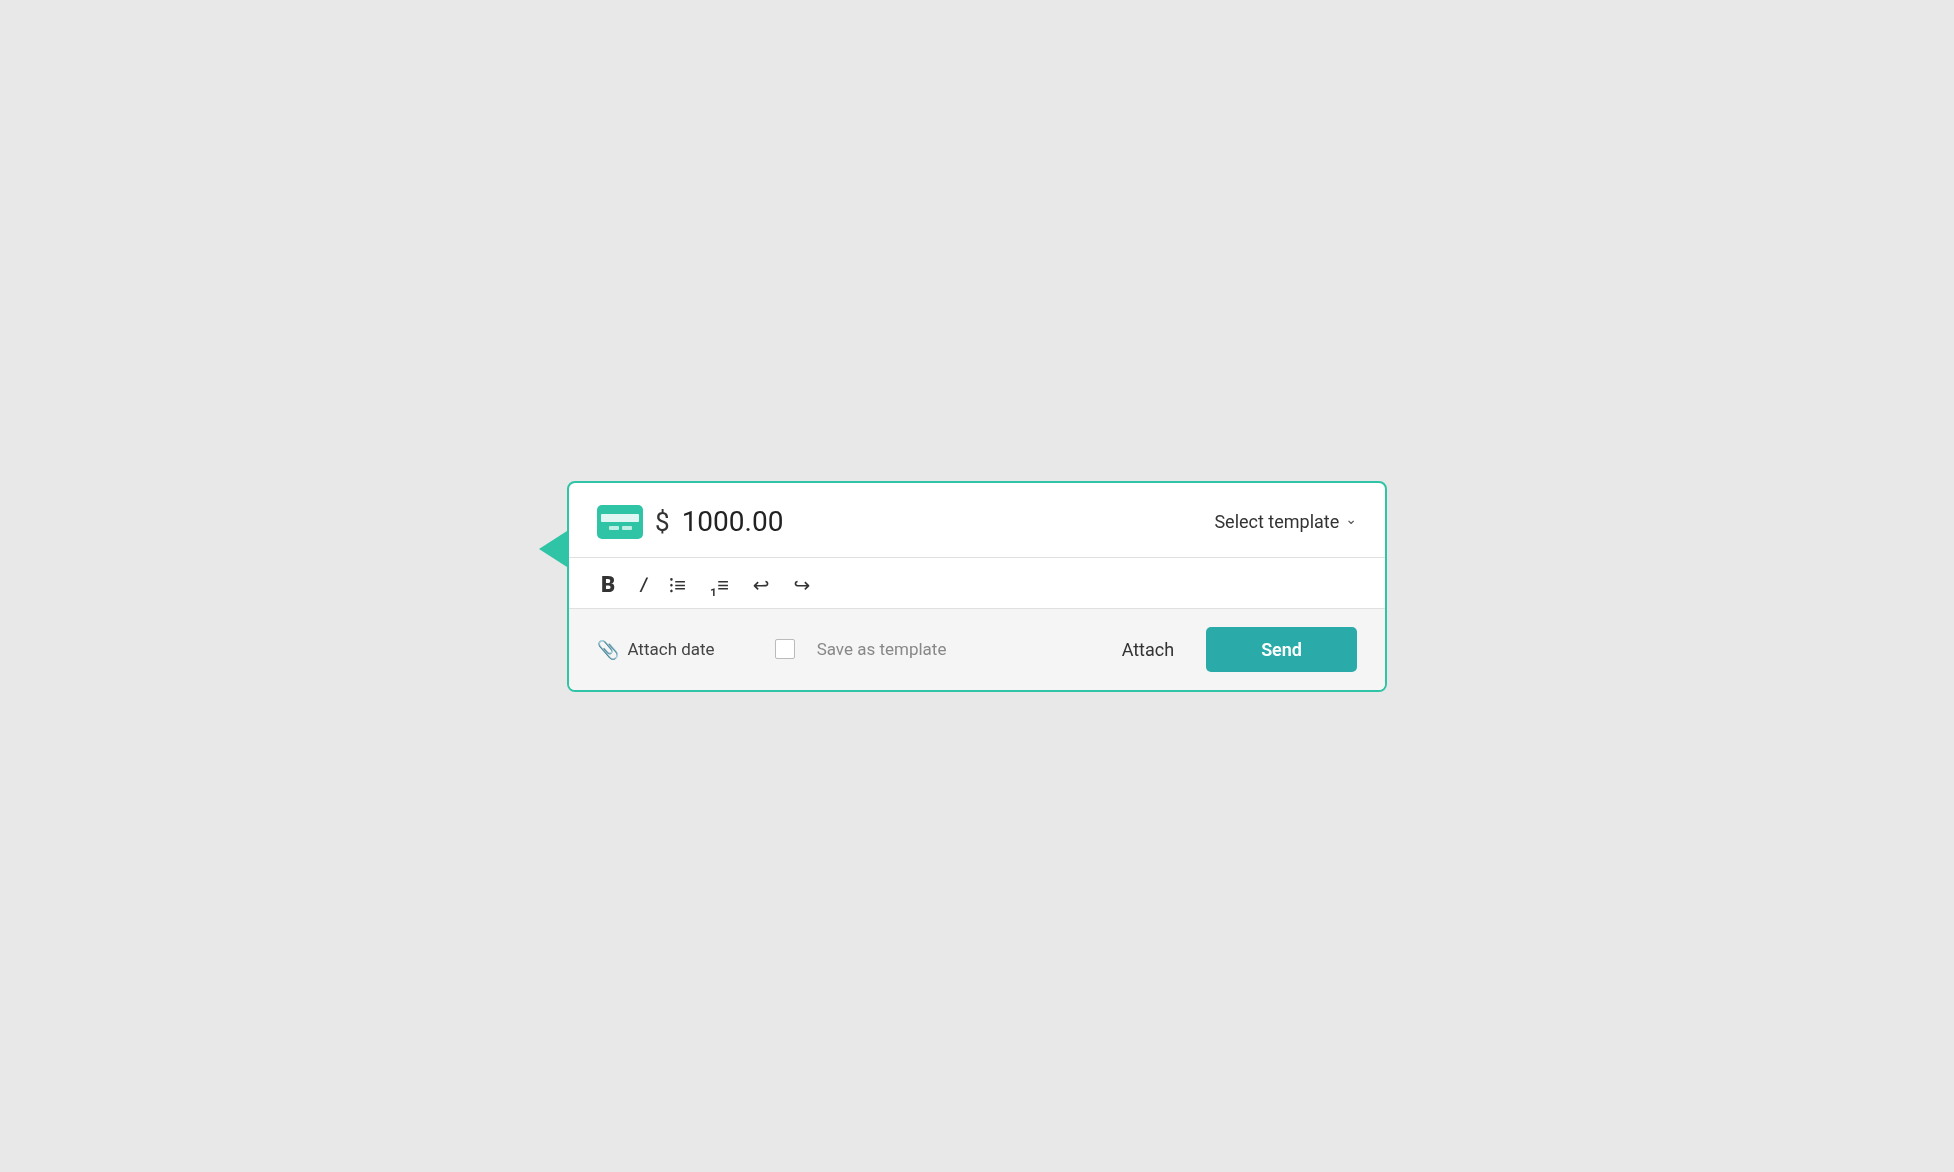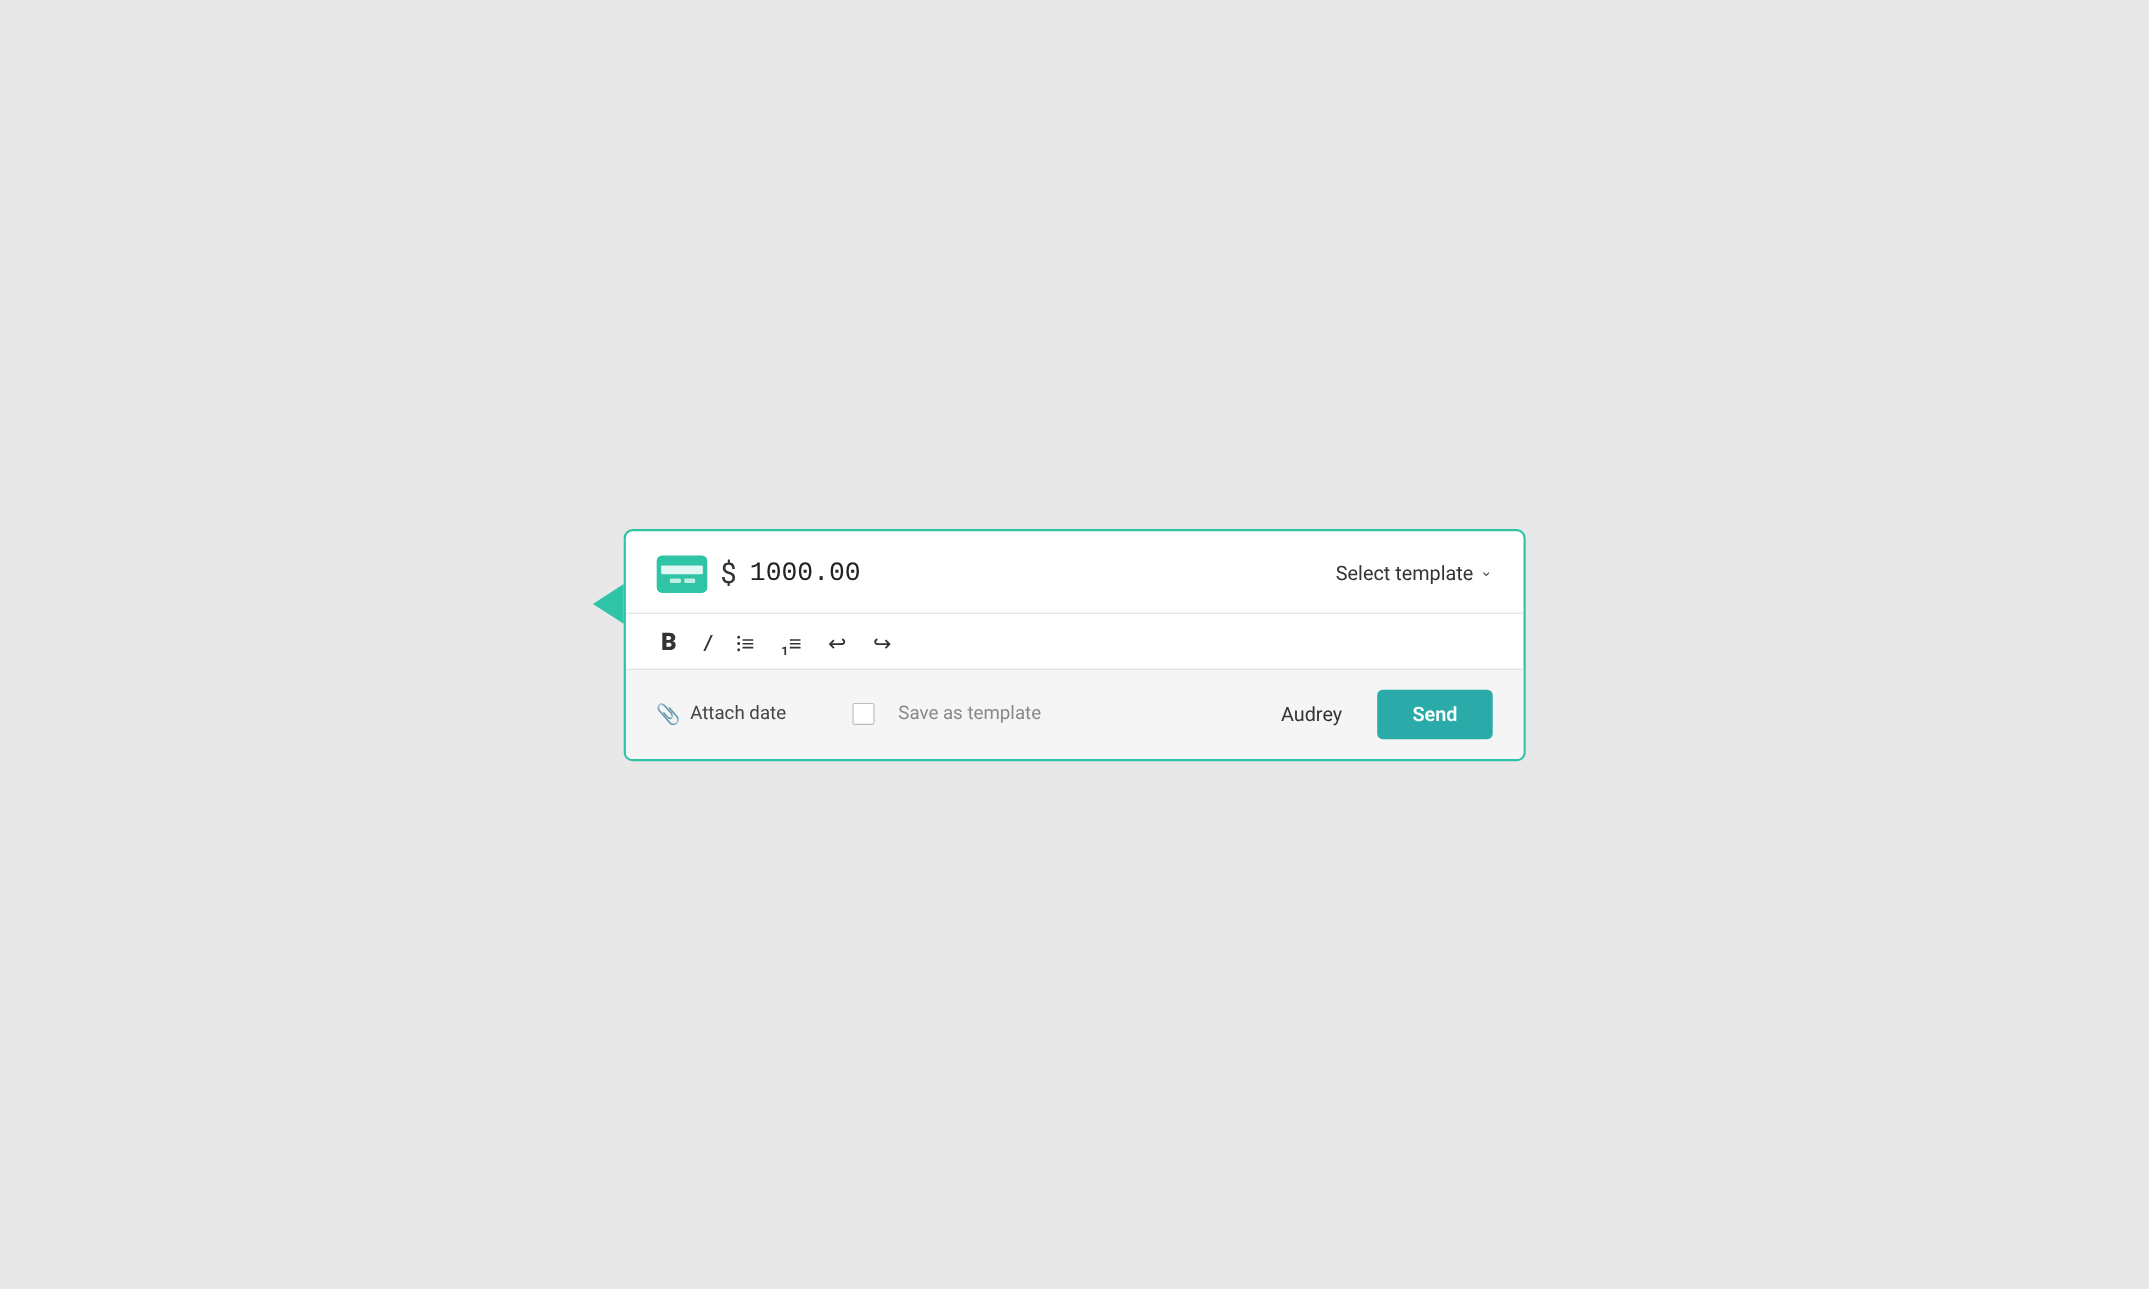--- a/index.html
+++ b/index.html
@@ -89,25 +89,24 @@
     }
 
     .dollar-sign {
       font-size: 26px;
       font-weight: 400;
       color: #333;
       line-height: 1;
     }
 
     .amount {
-      font-size: 24px;
+      font-size: 28px;
       font-weight: 400;
       color: #222;
       line-height: 1;
-      font-family: Liberation Mono, monospace;
     }
 
     .select-template-btn {
       display: flex;
       align-items: flex-start;
       gap: 6px;
       font-size: 18px;
       color: #333;
       background: none;
       border: none;
@@ -237,21 +236,21 @@
       margin-right: 12px;
     }
 
     .send-btn {
       background: #2aabaa;
       color: #fff;
       border: none;
       border-radius: 5px;
       font-size: 18px;
       font-weight: 600;
-      padding: 12px 32px;
+      padding: 12px 55px;
       cursor: pointer;
       font-family: inherit;
     }
   </style>
 </head>
 <body>
 
 <div class="modal-wrapper">
 
   <div class="arrow-tab"></div>
@@ -305,17 +304,17 @@
       <button class="attach-files-btn">
         <span class="paperclip-icon">📎</span>
         <span>Attach date</span>
       </button>
 
       <label class="save-template-label">
         <div class="save-template-checkbox"></div>
         <span>Save as template</span>
       </label>
 
-      <button class="cancel-btn">Audrey</button>
+      <button class="cancel-btn">Attach</button>
       <button class="send-btn">Send</button>
     </div>
   </div>
 </div>
 
 </body></html>

